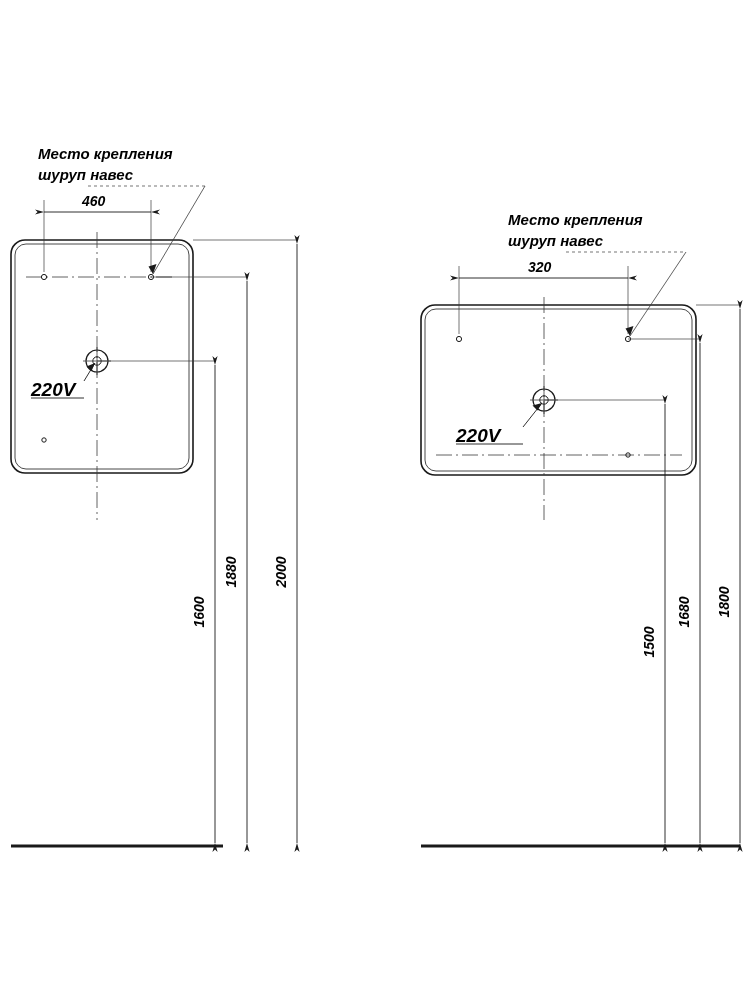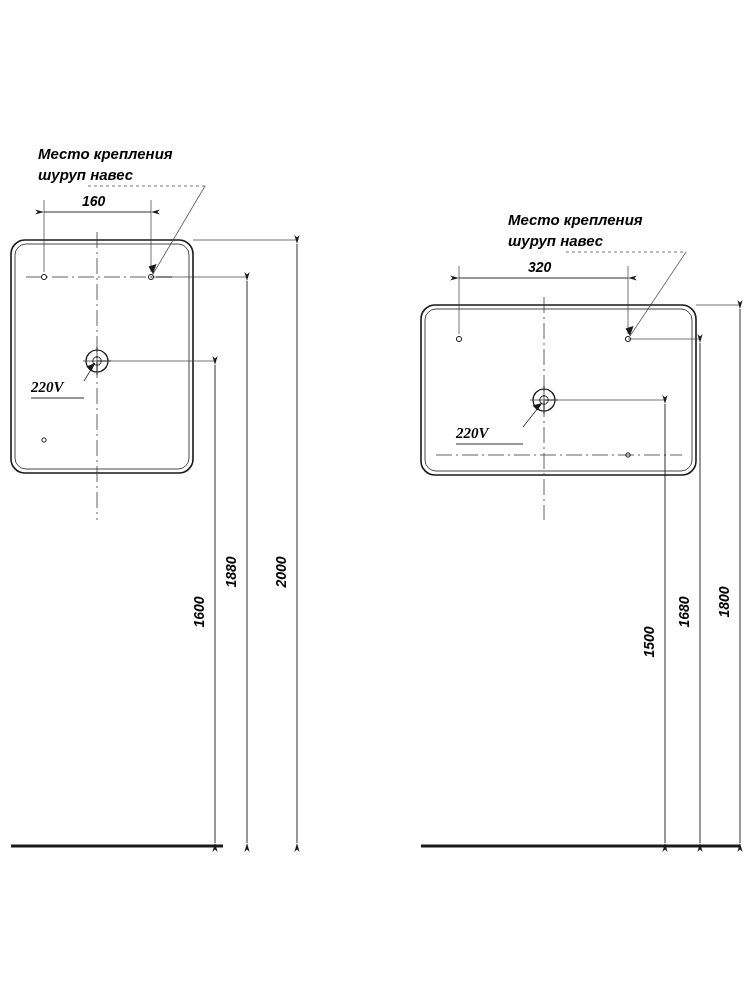--- a/index.html
+++ b/index.html
@@ -35,22 +35,21 @@
     white-space: pre;
     line-height: 1.25;
   }
   .lbl-note {
     font-size: 15px;
   }
   .lbl-dim {
     font-size: 14px;
   }
   .lbl-volt {
-    font-size: 15px;
-    font-family: Liberation Serif, serif;
+    font-size: 19px;
   }
   .rot {
     transform-origin: left bottom;
     transform: rotate(-90deg);
   }
 </style>
 </head>
 <body>
 
 <div id="stage">
@@ -145,21 +144,21 @@
       <line x1="700" y1="343" x2="700" y2="843" stroke="#1a1a1a" stroke-width="0.9" marker-start="url(#arrowStart)" marker-end="url(#arrowEnd)"></line>
 
       <line x1="696" y1="305" x2="740" y2="305" stroke="#3a3a3a" stroke-width="0.7"></line>
       <line x1="740" y1="309" x2="740" y2="843" stroke="#1a1a1a" stroke-width="0.9" marker-start="url(#arrowStart)" marker-end="url(#arrowEnd)"></line>
     </g>
   </svg>
 
   <div class="lbl lbl-note" style="left:38px; top:145px;">Место крепления</div>
   <div class="lbl lbl-note" style="left:38px; top:166px;">шуруп навес</div>
 
-  <div class="lbl lbl-dim" style="left:82px; top:193px;">160</div>
+  <div class="lbl lbl-dim" style="left:82px; top:193px;">460</div>
 
   <div class="lbl lbl-volt" style="left:31px; top:378px;">220V</div>
 
   <div class="lbl lbl-dim rot" style="left:208px; top:610px;">1600</div>
   <div class="lbl lbl-dim rot" style="left:240px; top:570px;">1880</div>
   <div class="lbl lbl-dim rot" style="left:290px; top:570px;">2000</div>
 
   <div class="lbl lbl-note" style="left:508px; top:211px;">Место крепления</div>
   <div class="lbl lbl-note" style="left:508px; top:232px;">шуруп навес</div>
 

